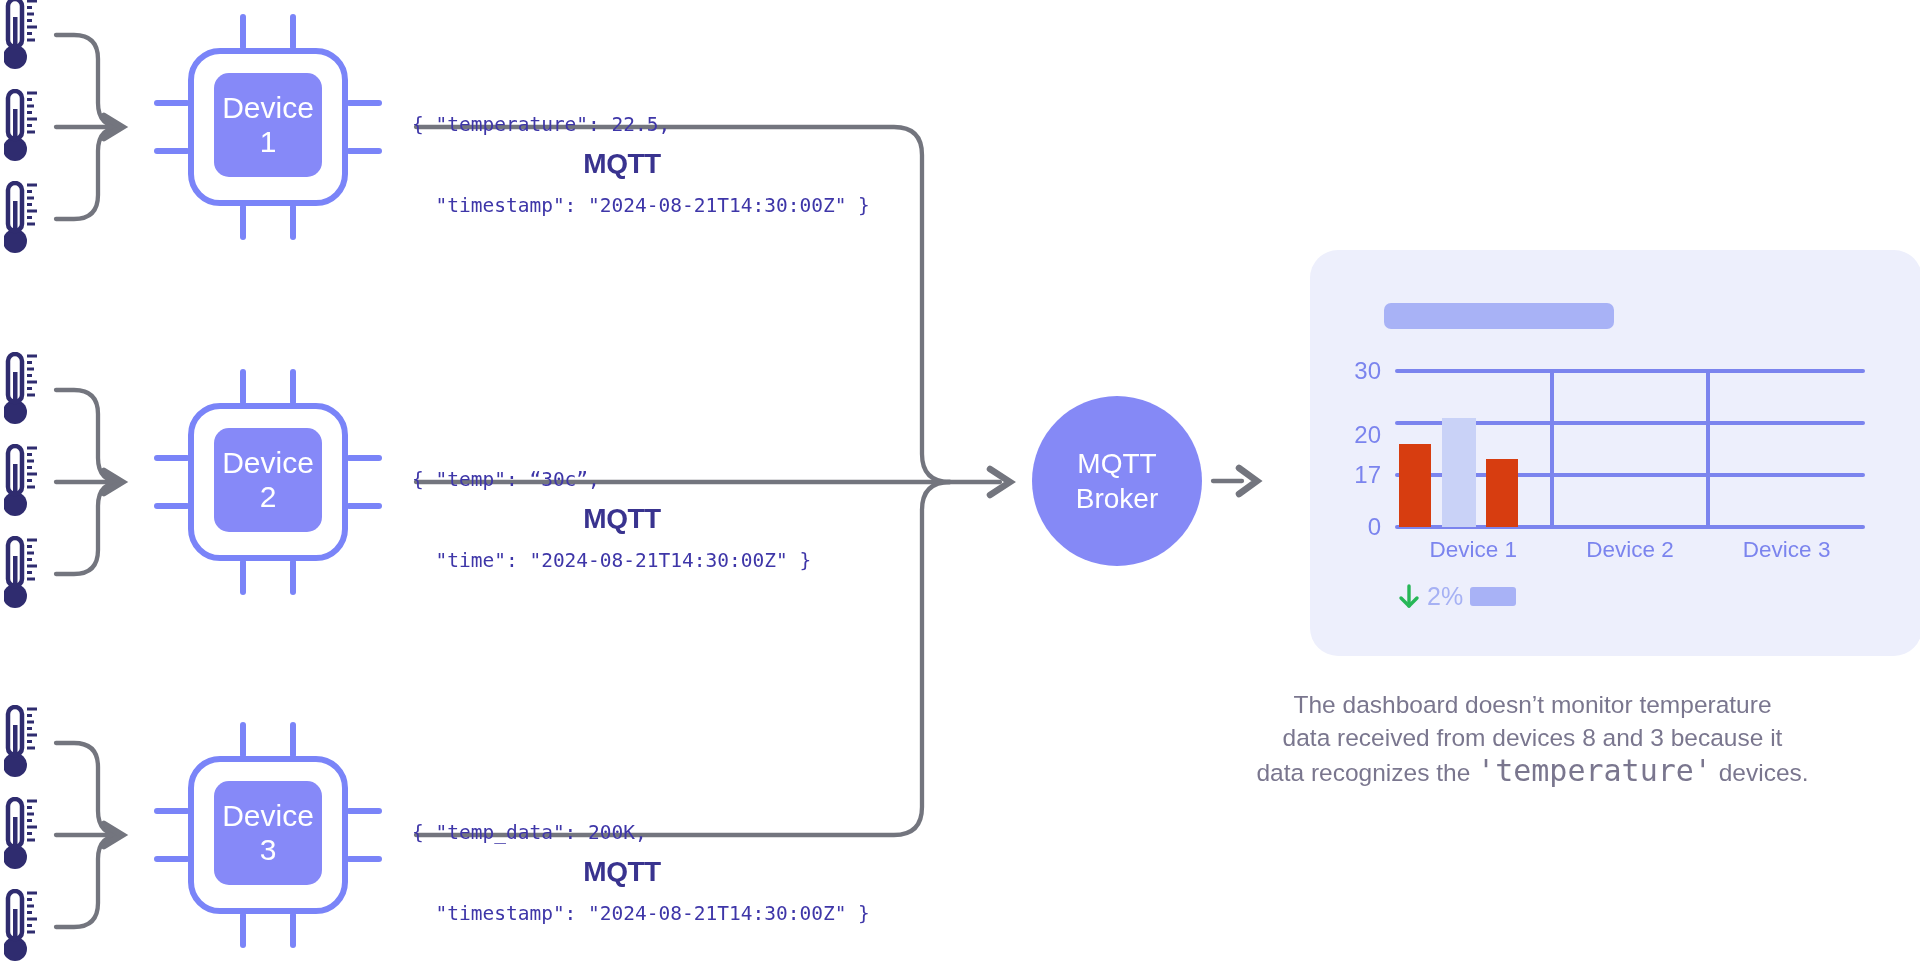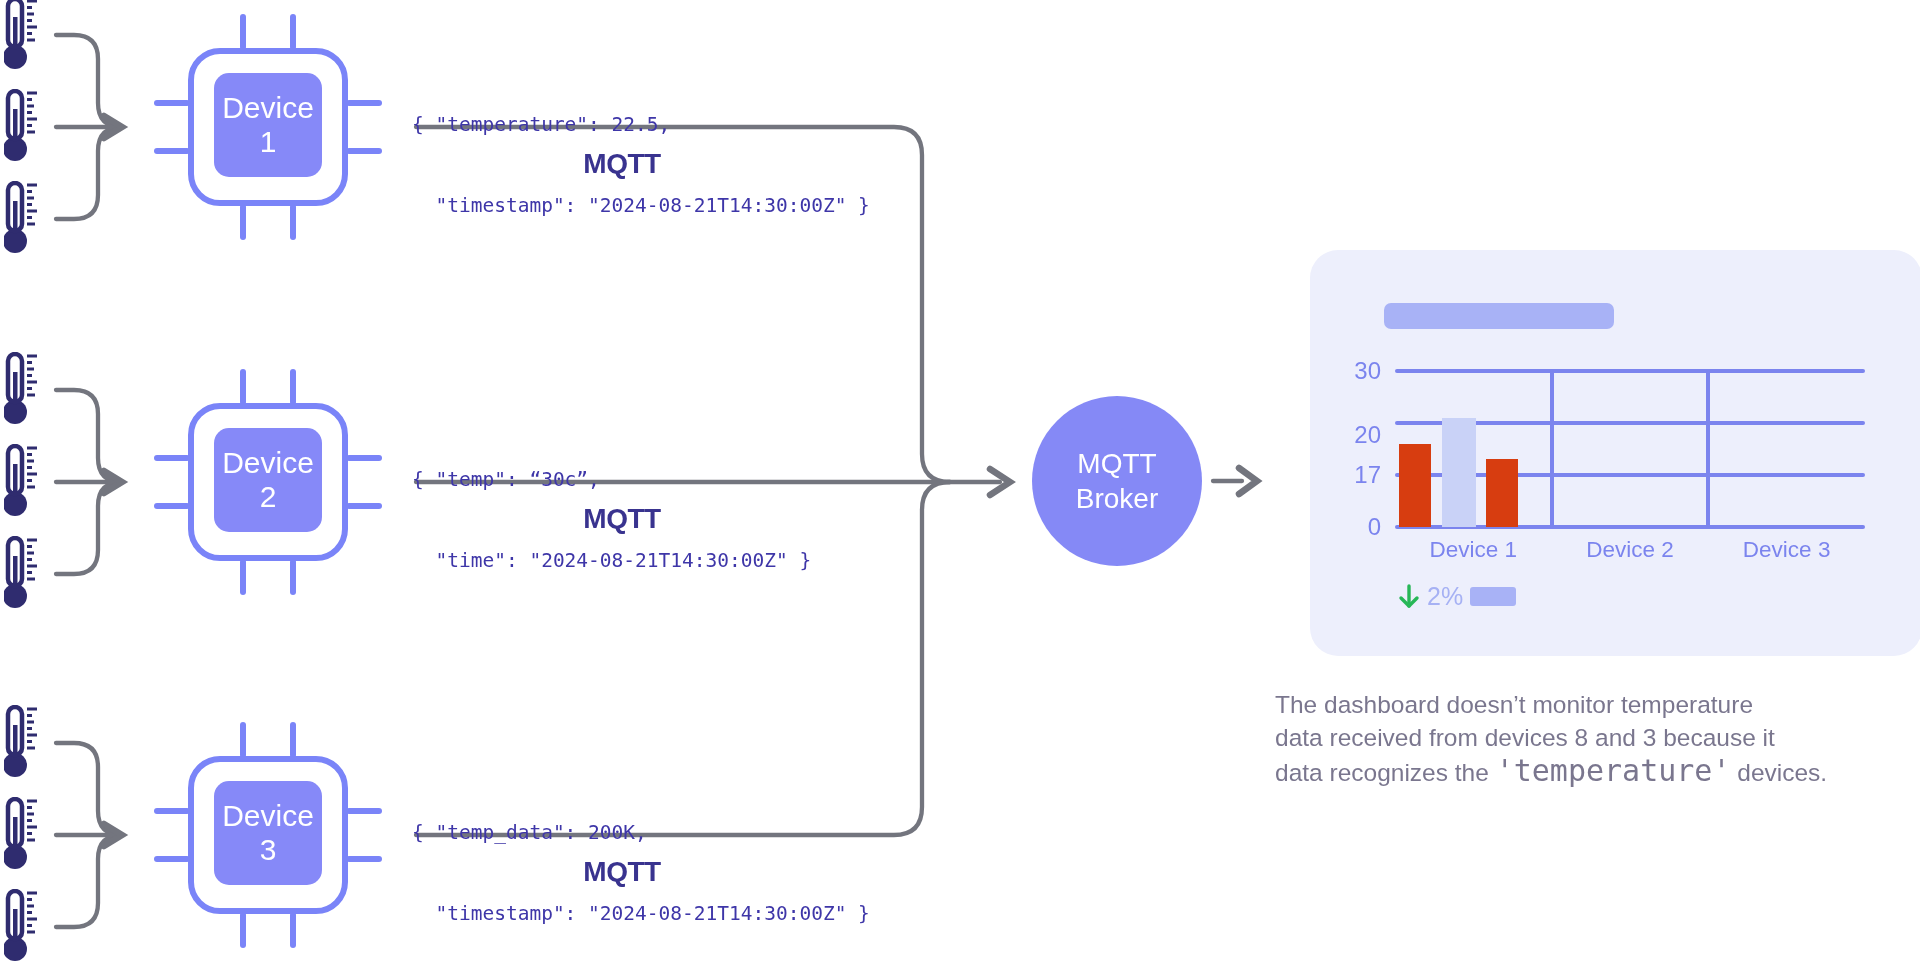--- a/index.html
+++ b/index.html
@@ -45,21 +45,21 @@
   .ylab{position:absolute;right:calc(100% + 14px);width:44px;text-align:right;color:#7b84ee;
         font-size:24px;transform:translateY(-50%);}
   .bar{position:absolute;bottom:0;z-index:2;}
   .xrow{position:absolute;left:85px;top:287px;width:470px;display:flex;}
   .xlab{width:33.333%;text-align:center;color:#7b84ee;font-size:22.5px;}
   .kpi{position:absolute;left:88px;top:332px;display:flex;align-items:center;gap:7px;}
   .kpi-val{color:#a6b1f4;font-size:25px;}
   .kpi-ph{width:46px;height:19px;background:#a8b2f6;border-radius:3px;}
 
   
-  .caption{position:absolute;left:1275px;top:688px;width:645px;
+  .caption{position:absolute;left:1210px;top:688px;width:645px;text-align:center;
            font-size:24.5px;line-height:33px;color:#5d5976;opacity:0.82;}
   .caption .code{font-family:"DejaVu Sans Mono",monospace;font-size:30px;}
 </style>
 </head>
 <body>
 
 <div class="canvas">
 
   <svg width="0" height="0" style="position:absolute" aria-hidden="true">
     <symbol id="thermo" viewBox="0 0 34 76">

